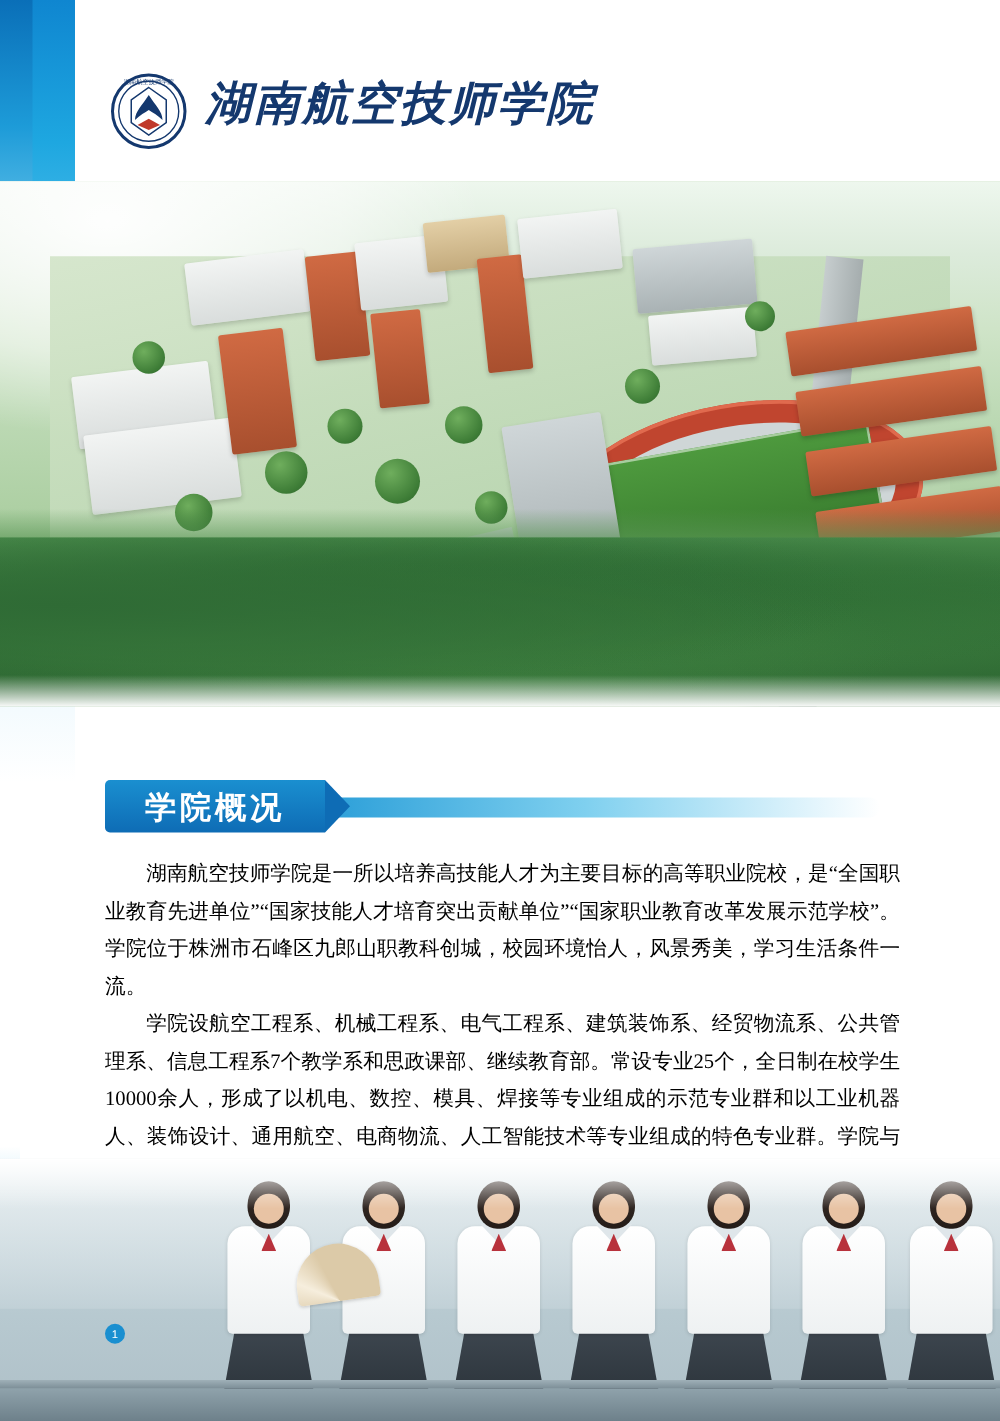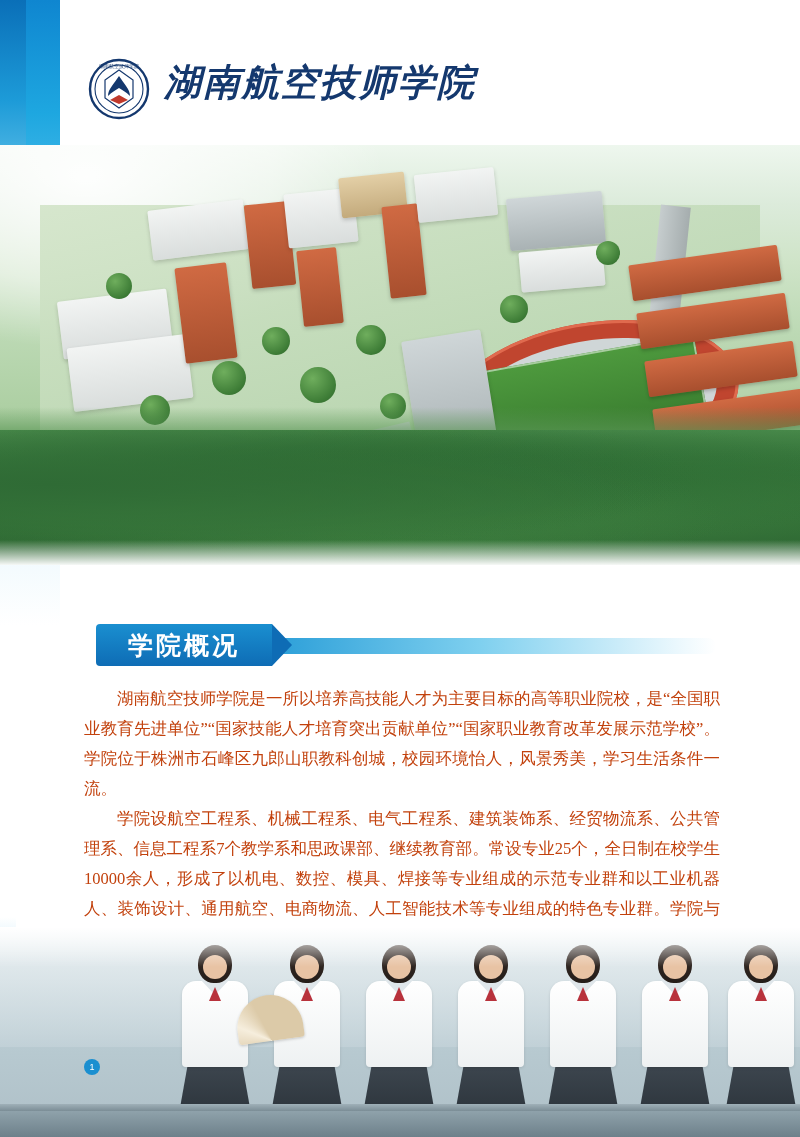--- a/index.html
+++ b/index.html
@@ -209,21 +209,21 @@
   .hero-fade {
     position: absolute;
     left: 0; bottom: -1px;
     width: 800px; height: 26px;
     background: linear-gradient(180deg, rgba(255,255,255,0) 0%, rgba(255,255,255,1) 100%);
   }
 
   
   .section-banner {
     position: absolute;
-    left: 96px;
+    left: 84px;
     top: 624px;
     width: 620px;
     height: 42px;
     padding-left: 36px;
   }
   .banner-tail {
     position: absolute;
     left: 0; top: 14px;
     width: 620px; height: 16px;
     background: linear-gradient(90deg, #0f76c4 0%, #2a9ed8 28%, #7fd0ef 62%, rgba(190,232,250,0.25) 95%, rgba(255,255,255,0) 100%);
@@ -258,21 +258,21 @@
     font-size: 25px;
     letter-spacing: 3px;
   }
 
   
   .body-copy {
     position: absolute;
     left: 84px;
     top: 684px;
     width: 636px;
-    color: #c2410c;
+    color: #000000;
     font-family: "Liberation Serif", serif;
     font-size: 16.5px;
     line-height: 30px;
     text-align: justify;
   }
   .body-copy p {
     margin: 0 0 0 0;
     text-indent: 2em;
   }
 

